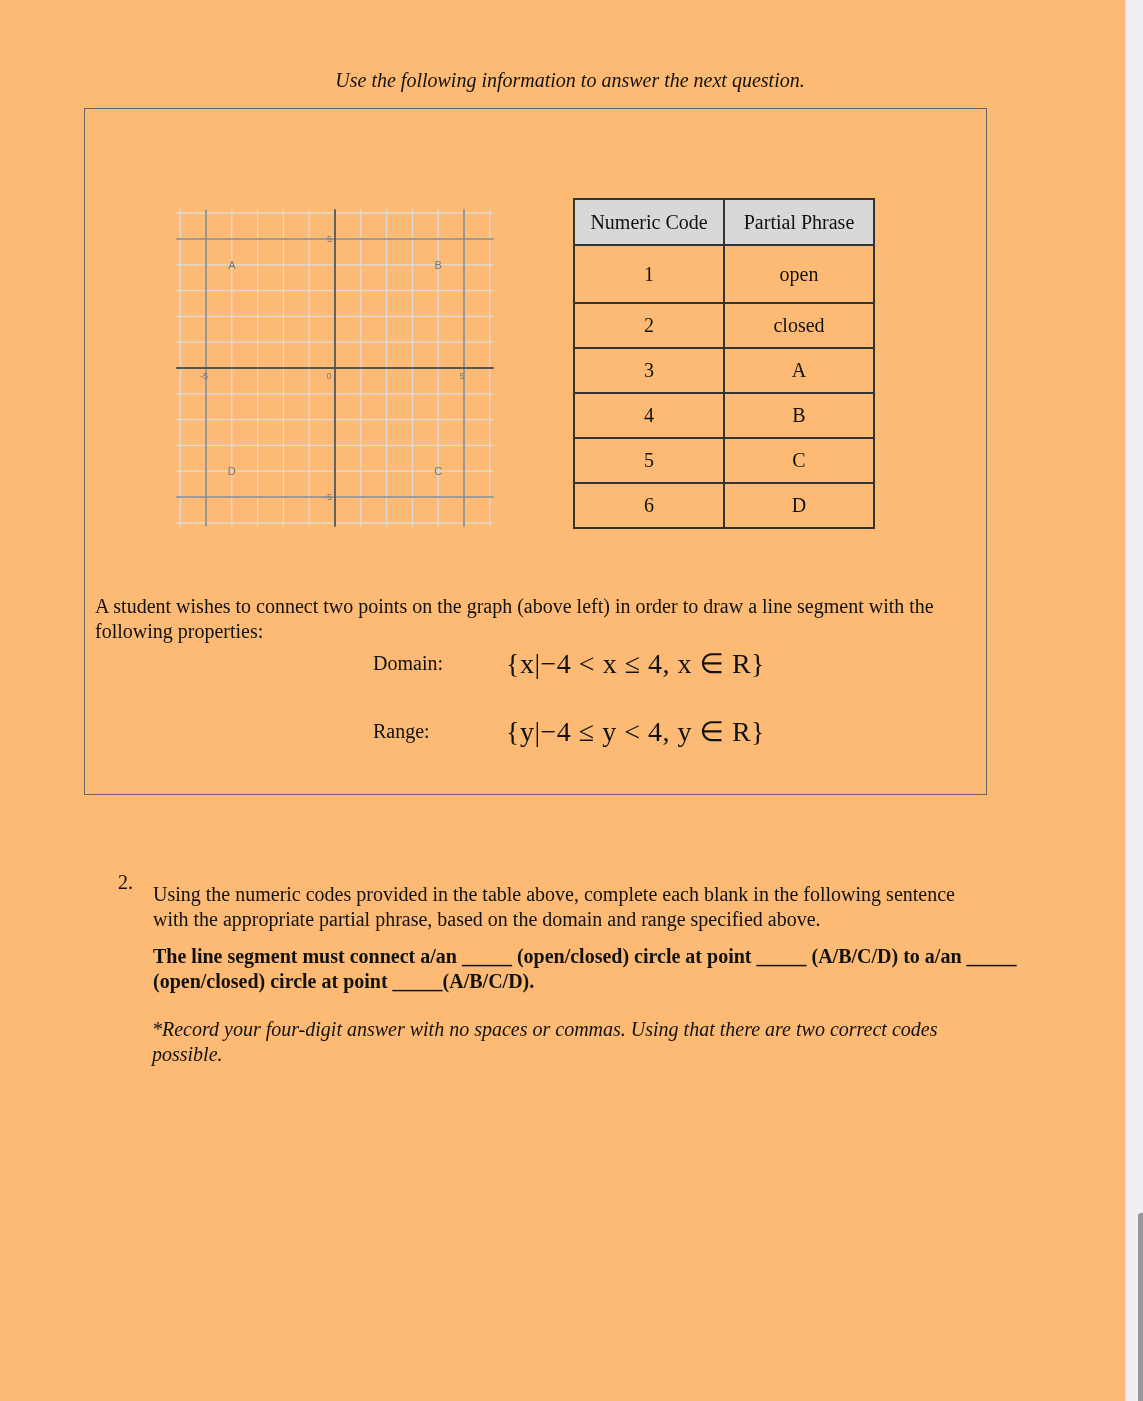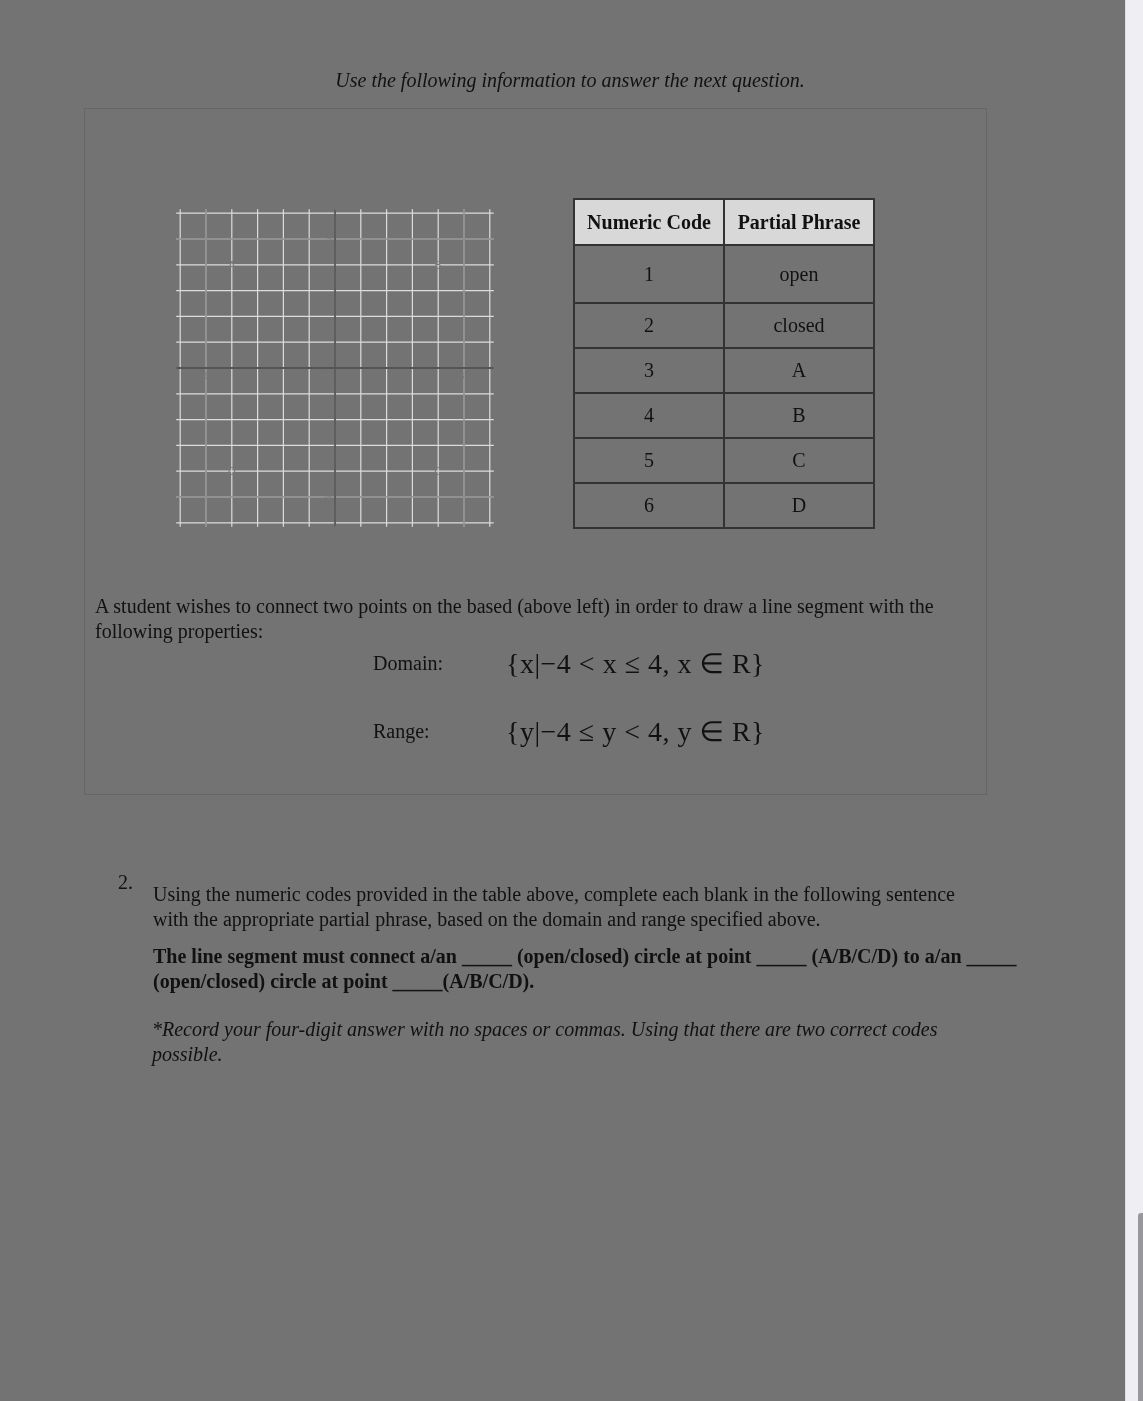--- a/index.html
+++ b/index.html
@@ -1,21 +1,21 @@
 <!DOCTYPE html>
 <html><head>
 <meta charset="utf-8">
 <style>
   html, body { margin: 0; padding: 0; }
   body {
     width: 1143px; height: 1401px; position: relative; overflow: hidden;
     background: #ffffff; color: #111;
     font-family: "Liberation Serif", "DejaVu Serif", serif;
   }
-  .page { position: absolute; left: 0; top: 0; width: 1125px; height: 1401px; background: #737373; }
+  .page { position: absolute; left: 0; top: 0; width: 1125px; height: 1401px; background: #fdba74; }
   .scroll-track {
     position: absolute; left: 1125px; top: 0; width: 18px; height: 1401px;
     background: #efeff3; border-left: 1px solid #dcdce0; box-sizing: border-box;
   }
   .scroll-thumb {
     position: absolute; left: 12px; top: 1213px; width: 6px; height: 188px;
     background: #98979c; border-radius: 3px 0 0 0;
   }
   .intro {
     position: absolute; top: 69px; left: 0; width: 1140px; text-align: center;
@@ -28,21 +28,21 @@
   .p1 { position: absolute; left: 37px; top: 17px; width: 860px; font-size: 20px; line-height: 25px; }
   .graph { position: absolute; left: 86px; top: 96px; }
   .graph text { font-family: "Liberation Sans", "DejaVu Sans", sans-serif; fill: #777; }
   table.codes {
     position: absolute; left: 488px; top: 89px; border-collapse: collapse;
     font-size: 20px; 
   }
   table.codes th, table.codes td {
     border: 2px solid #333; text-align: center; padding: 0;
   }
-  table.codes th { background: #d8d8d8; font-weight: bold; height: 44px; width: 148px; }
+  table.codes th { background: #d8d8d8; font-weight: normal; height: 44px; width: 148px; }
   table.codes td { height: 43px; }
   table.codes tr.r1 td { height: 56px; }
   .p2 { position: absolute; left: 10px; top: 485px; width: 880px; font-size: 20px; line-height: 25px; }
   .set-row { position: absolute; left: 288px; font-size: 20px; display: flex; align-items: center; }
   .set-row .lbl { width: 133px; }
   .set-row .expr { font-size: 28px; font-family: "Liberation Serif", serif; letter-spacing: 0.5px; }
   .q {
     position: absolute; left: 118px; top: 870px; width: 880px; font-size: 20px; line-height: 25px;
   }
   .q .num { position: absolute; left: 0; top: 0; }
@@ -132,21 +132,21 @@
           <td>5</td>
           <td>C</td>
         </tr>
         <tr>
           <td>6</td>
           <td>D</td>
         </tr>
       </tbody>
     </table>
 
-    <div class="p2">A student wishes to connect two points on the based (above left) in order to draw a line segment with the following properties:</div>
+    <div class="p2">A student wishes to connect two points on the graph (above left) in order to draw a line segment with the following properties:</div>
 
     <div class="set-row" style="top:538px;justify-content:flex-end;">
       <span class="lbl">Domain:</span>
       <span class="expr">{x|−4 &lt; x ≤ 4, x ∈ R}</span>
     </div>
     <div class="set-row" style="top:606px;">
       <span class="lbl">Range:</span>
       <span class="expr">{y|−4 ≤ y &lt; 4, y ∈ R}</span>
     </div>
   </div>

